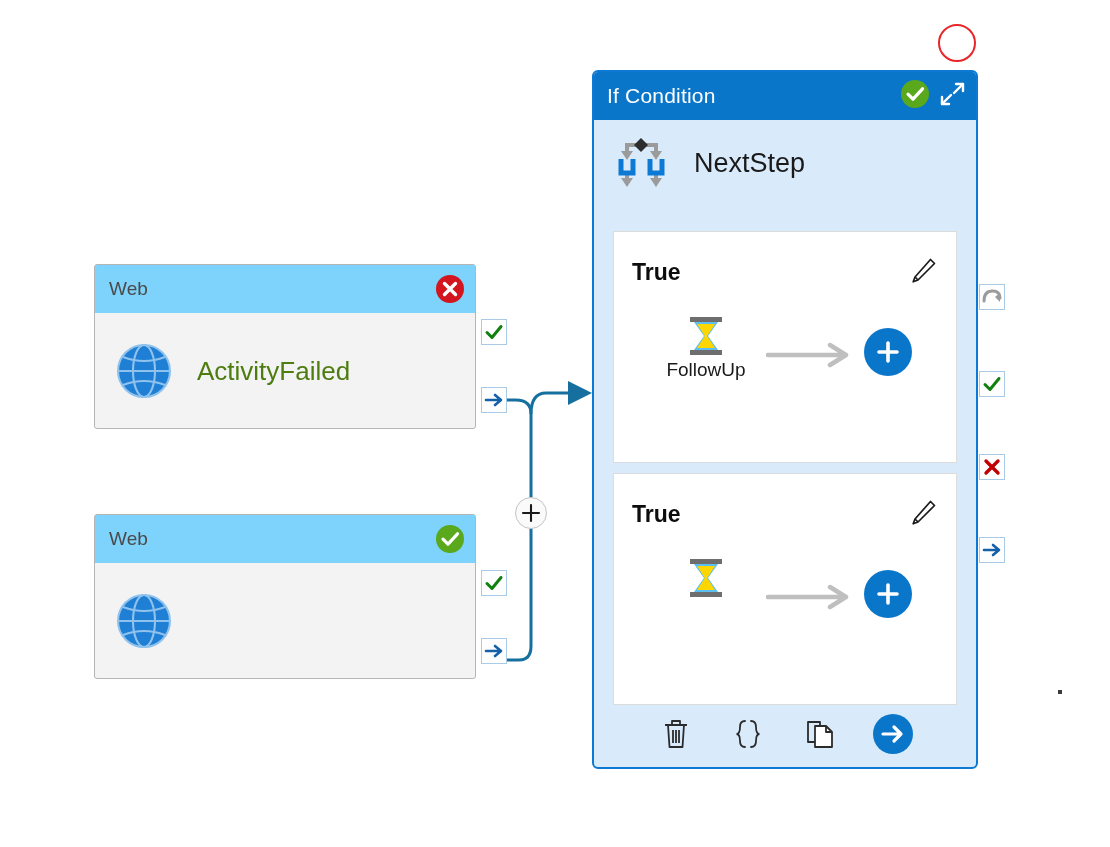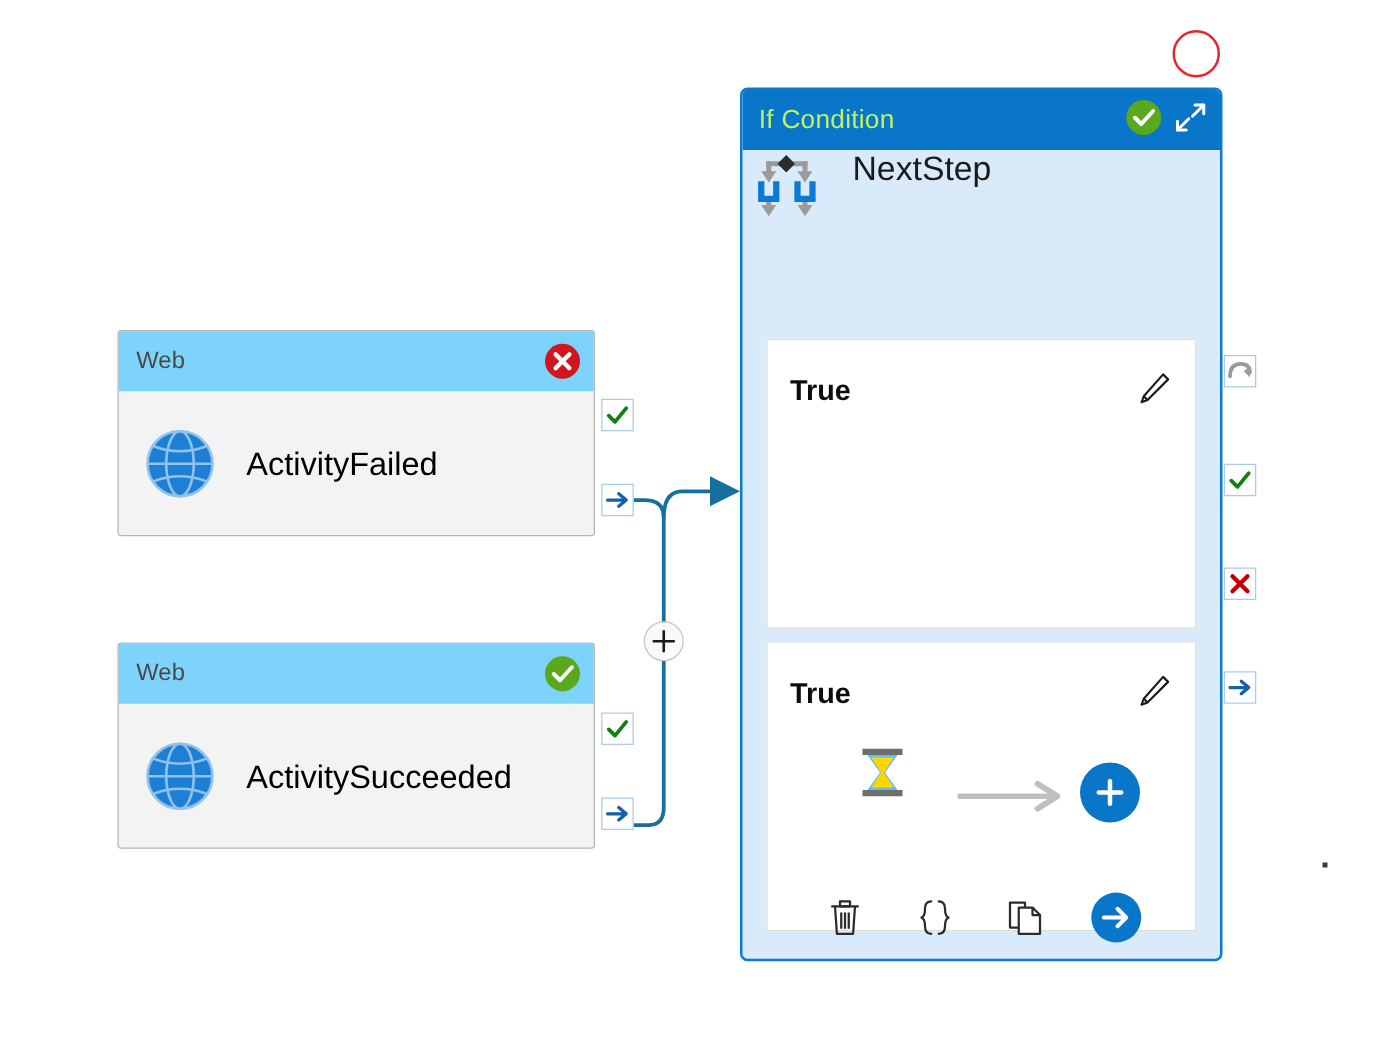--- a/index.html
+++ b/index.html
@@ -58,21 +58,21 @@
     padding-left: 18px;
     box-sizing: border-box;
   }
   .activity-icon {
     width: 62px;
     height: 62px;
     flex: 0 0 62px;
   }
   .activity-label {
     font-size: 26px;
-    color: #000000;
+    color: #4d7c0f;
     margin-left: 22px;
     white-space: nowrap;
   }
 
   
   .handle {
     position: absolute;
     width: 26px;
     height: 26px;
     background: #ffffff;
@@ -98,55 +98,55 @@
     overflow: hidden;
   }
   .if-header {
     position: relative;
     height: 48px;
     background: #0a76ca;
     display: flex;
     align-items: center;
   }
   .if-header-title {
-    color: #bef264;
+    color: #ffffff;
     font-size: 21px;
     padding-left: 13px;
     letter-spacing: .2px;
   }
   .if-header-actions {
     position: absolute;
     right: 8px;
     top: 0;
     height: 48px;
     display: flex;
     align-items: center;
     gap: 6px;
   }
   .if-subtitle-row {
     display: flex;
+    align-items: center;
     height: 86px;
-    padding-left: 6px;
+    padding-left: 18px;
     box-sizing: border-box;
   }
   .branch-icon { width: 58px; height: 58px; flex:0 0 58px; }
   .if-subtitle {
     font-size: 27px;
     color: #1a1a1a;
     margin-left: 24px;
   }
 
   .branch-card {
     position: absolute;
     left: 19px;
     width: 344px;
     background: #ffffff;
     border: 1px solid #dcdcdc;
     box-sizing: border-box;
-    margin-top: 40px;
   }
   #branch-true  { top: 159px; height: 232px; }
   #branch-false { top: 401px; height: 232px; }
 
   .branch-title {
     position: absolute;
     left: 18px;
     top: 27px;
     font-size: 23px;
     font-weight: bold;
@@ -339,21 +339,20 @@
           <circle cx="31" cy="31" r="26" fill="#1f7fd4"></circle>
           <g fill="none" stroke="#8fc3ee" stroke-width="2.1">
             <ellipse cx="31" cy="31" rx="26" ry="26"></ellipse>
             <ellipse cx="31" cy="31" rx="11" ry="26"></ellipse>
             <line x1="5" y1="31" x2="57" y2="31"></line>
             <path d="M 10 17 Q 31 25 52 17"></path>
             <path d="M 10 45 Q 31 37 52 45"></path>
           </g>
         </svg>
       </span>
-      <span class="activity-label">ActivitySucceeded</span>
     </div>
   </div>
 
   <div class="handle" style="left:481px; top:570px;">
     <svg viewBox="0 0 20 20" width="20" height="20" xmlns="http://www.w3.org/2000/svg">
       <path d="M3 10.5 L8 15.5 L17 4.5" fill="none" stroke="#108010" stroke-width="3" stroke-linecap="round" stroke-linejoin="round"></path>
     </svg>
   </div>
   <div class="handle" style="left:481px; top:638px;">
     <svg viewBox="0 0 20 20" width="20" height="20" xmlns="http://www.w3.org/2000/svg">
@@ -421,20 +420,43 @@
     <div id="branch-true" class="branch-card">
       <span class="branch-title">True</span>
       <span class="branch-edit">
         <svg viewBox="0 0 30 30" width="30" height="30" xmlns="http://www.w3.org/2000/svg">
           <g fill="none" stroke="#1a1a1a" stroke-width="1.7" stroke-linejoin="round">
             <path d="M22.5 3.5 L26.5 7.5 L10 24 L5.2 25.8 L7 21 Z"></path>
             <path d="M7 21 L10 24"></path>
           </g>
         </svg>
       </span>
+      <div class="branch-flow">
+        <div class="step">
+          <span class="step-icon">
+            <svg viewBox="0 0 44 44" width="44" height="44" xmlns="http://www.w3.org/2000/svg">
+              <rect x="6" y="3" width="32" height="5" fill="#6e6e6e"></rect>
+              <rect x="6" y="36" width="32" height="5" fill="#6e6e6e"></rect>
+              <path d="M10 8 L34 8 L24 22 L34 36 L10 36 L20 22 Z" fill="#5bbff2"></path>
+              <path d="M13 10 L31 10 L23.2 22 L31 34 L13 34 L20.8 22 Z" fill="#ffd600"></path>
+            </svg>
+          </span>
+          <span class="step-label">FollowUp</span>
+        </div>
+        <span class="flow-arrow">
+          <svg viewBox="0 0 88 26" width="88" height="26" xmlns="http://www.w3.org/2000/svg">
+            <path d="M2 13 L78 13 M64 3 L80 13 L64 23" fill="none" stroke="#bfbfbf" stroke-width="4.5" stroke-linecap="round" stroke-linejoin="round"></path>
+          </svg>
+        </span>
+        <div class="add-node">
+          <svg viewBox="0 0 30 30" width="30" height="30" xmlns="http://www.w3.org/2000/svg">
+            <path d="M15 6 L15 24 M6 15 L24 15" stroke="#ffffff" stroke-width="3.6" stroke-linecap="round"></path>
+          </svg>
+        </div>
+      </div>
     </div>
 
     <div id="branch-false" class="branch-card">
       <span class="branch-title">True</span>
       <span class="branch-edit">
         <svg viewBox="0 0 30 30" width="30" height="30" xmlns="http://www.w3.org/2000/svg">
           <g fill="none" stroke="#1a1a1a" stroke-width="1.7" stroke-linejoin="round">
             <path d="M22.5 3.5 L26.5 7.5 L10 24 L5.2 25.8 L7 21 Z"></path>
             <path d="M7 21 L10 24"></path>
           </g>

